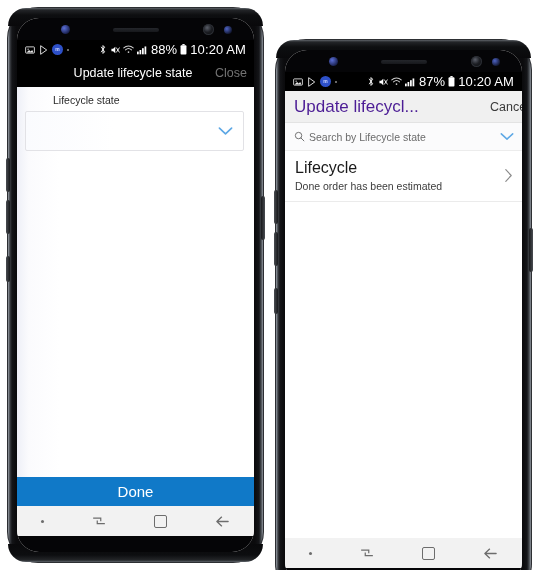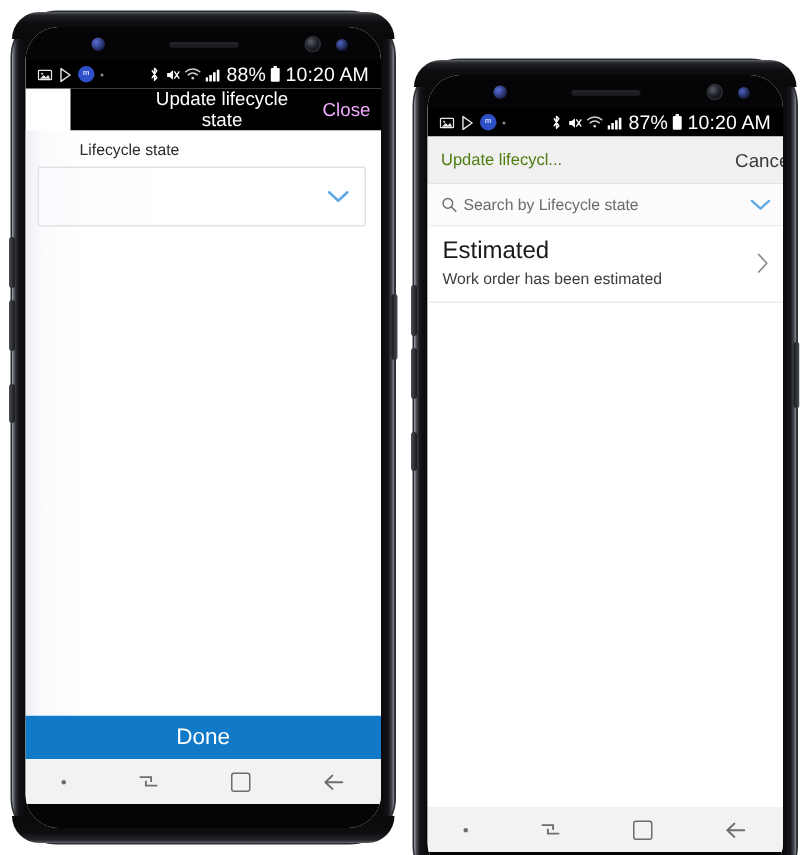--- a/index.html
+++ b/index.html
@@ -166,51 +166,50 @@
   .appbar-dark {
     height: 28px;
     background: #000000;
     color: #ffffff;
     display: flex;
     align-items: center;
     justify-content: flex-end;
     padding: 0 7px 0 10px;
     flex: 0 0 auto;
     position: relative;
-    margin-left: 30px;
   }
   .appbar-dark .title {
     flex: 1;
     text-align: center;
     font-size: 12.5px;
     color: #ffffff;
     padding-left: 34px;
   }
   .appbar-dark .action {
     font-size: 12.5px;
-    color: #f0abfc;
+    color: #737373;
     padding-left: 10px;
     text-align: right;
   }
 
   
   .appbar-light {
     height: 31px;
     background: #f0f0f0;
     color: #1b1b1b;
     display: flex;
     align-items: center;
     justify-content: space-between;
     padding: 0 2px 0 9px;
     flex: 0 0 auto;
     border-bottom: 1px solid #e3e3e3;
   }
   .appbar-light .title {
-    font-size: 11px;
-    color: #4d7c0f;
+    font-size: 17px;
+    color: #4c1d95;
     white-space: nowrap;
     text-align: right;
   }
   .appbar-light .action {
     font-size: 12.5px;
     color: #3a3a3a;
     padding-right: 0px;
     margin-right: -9px;
     white-space: nowrap;
   }
@@ -533,22 +532,22 @@
           <span class="placeholder">Search by Lifecycle state</span>
           <span class="chev-blue">
             <svg width="14" height="9" viewBox="0 0 16 10">
                 <path d="M1.5 2 L8 8 L14.5 2" fill="none" stroke="#5ea8e5" stroke-width="1.7" stroke-linecap="round" stroke-linejoin="round"></path>
               </svg>
           </span>
         </div>
 
         <div class="listitem">
           <div class="texts">
-            <div class="primary">Estimated</div>
-            <div class="secondary">Work order has been estimated</div>
+            <div class="primary">Lifecycle</div>
+            <div class="secondary">Done order has been estimated</div>
           </div>
           <span class="chev-gray">
             <svg width="9" height="15" viewBox="0 0 10 16">
                 <path d="M2 1.5 L8 8 L2 14.5" fill="none" stroke="#8c8c8c" stroke-width="1.3" stroke-linecap="round" stroke-linejoin="round"></path>
               </svg>
           </span>
         </div>
 
       </div>
 

